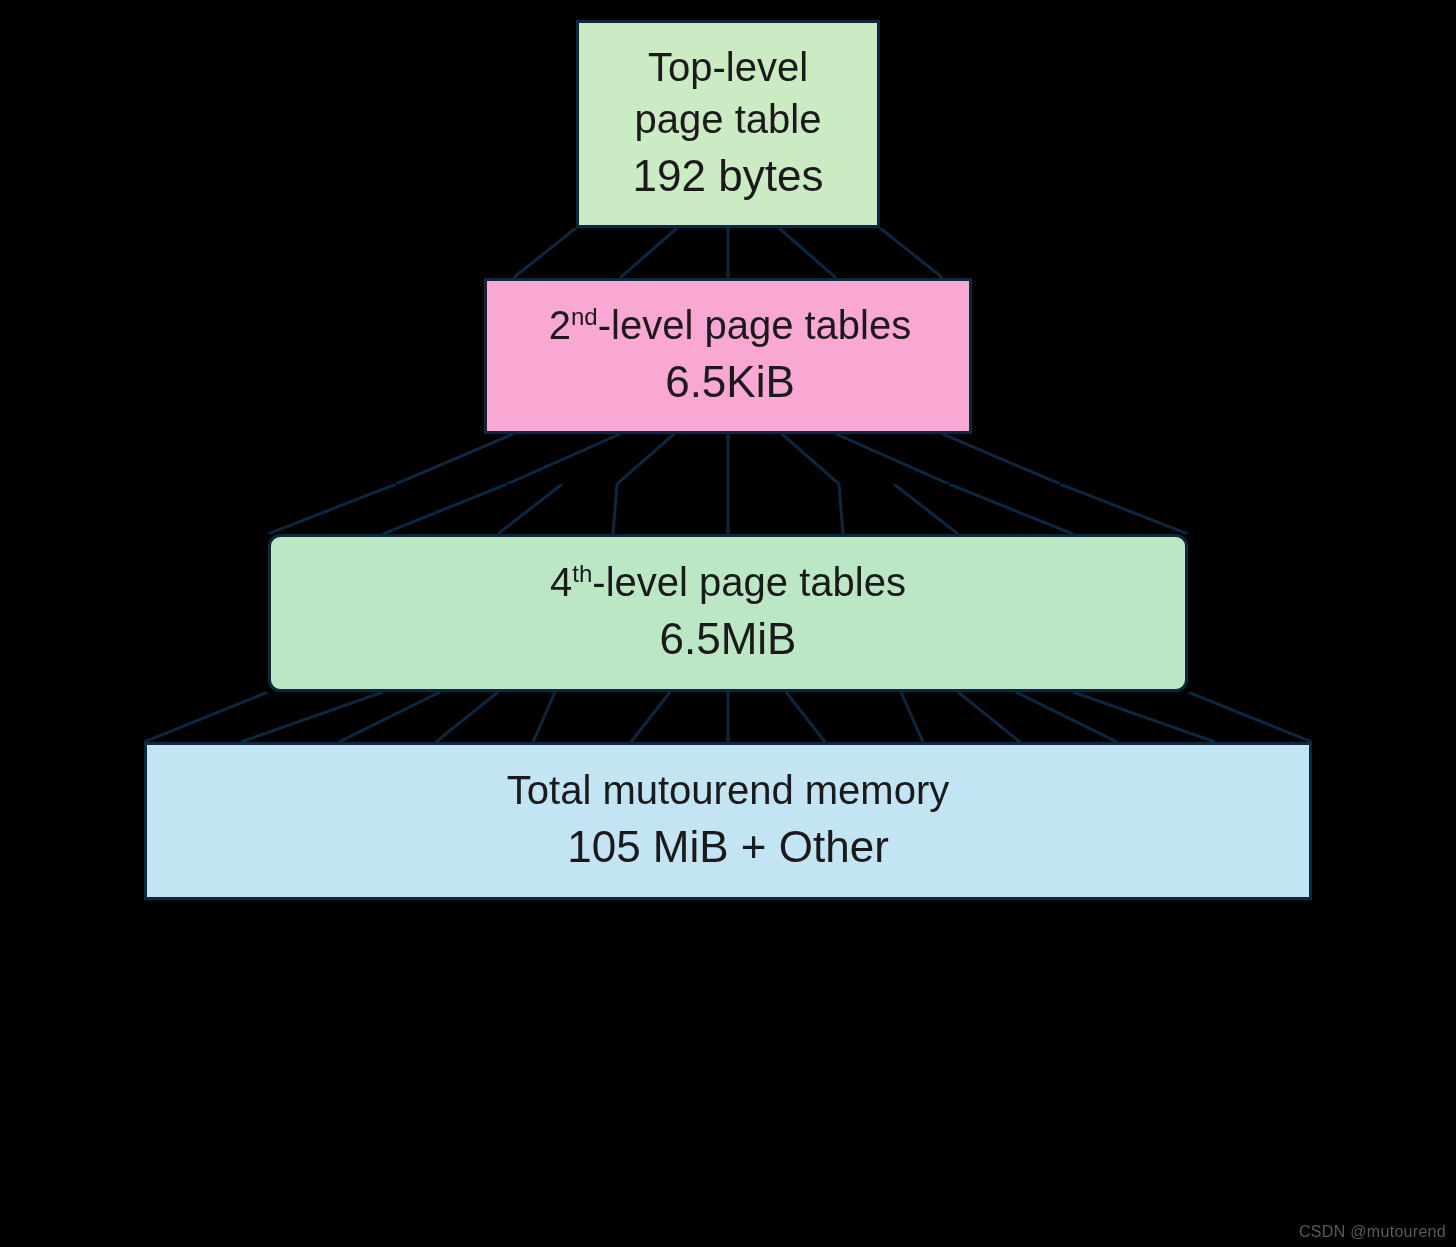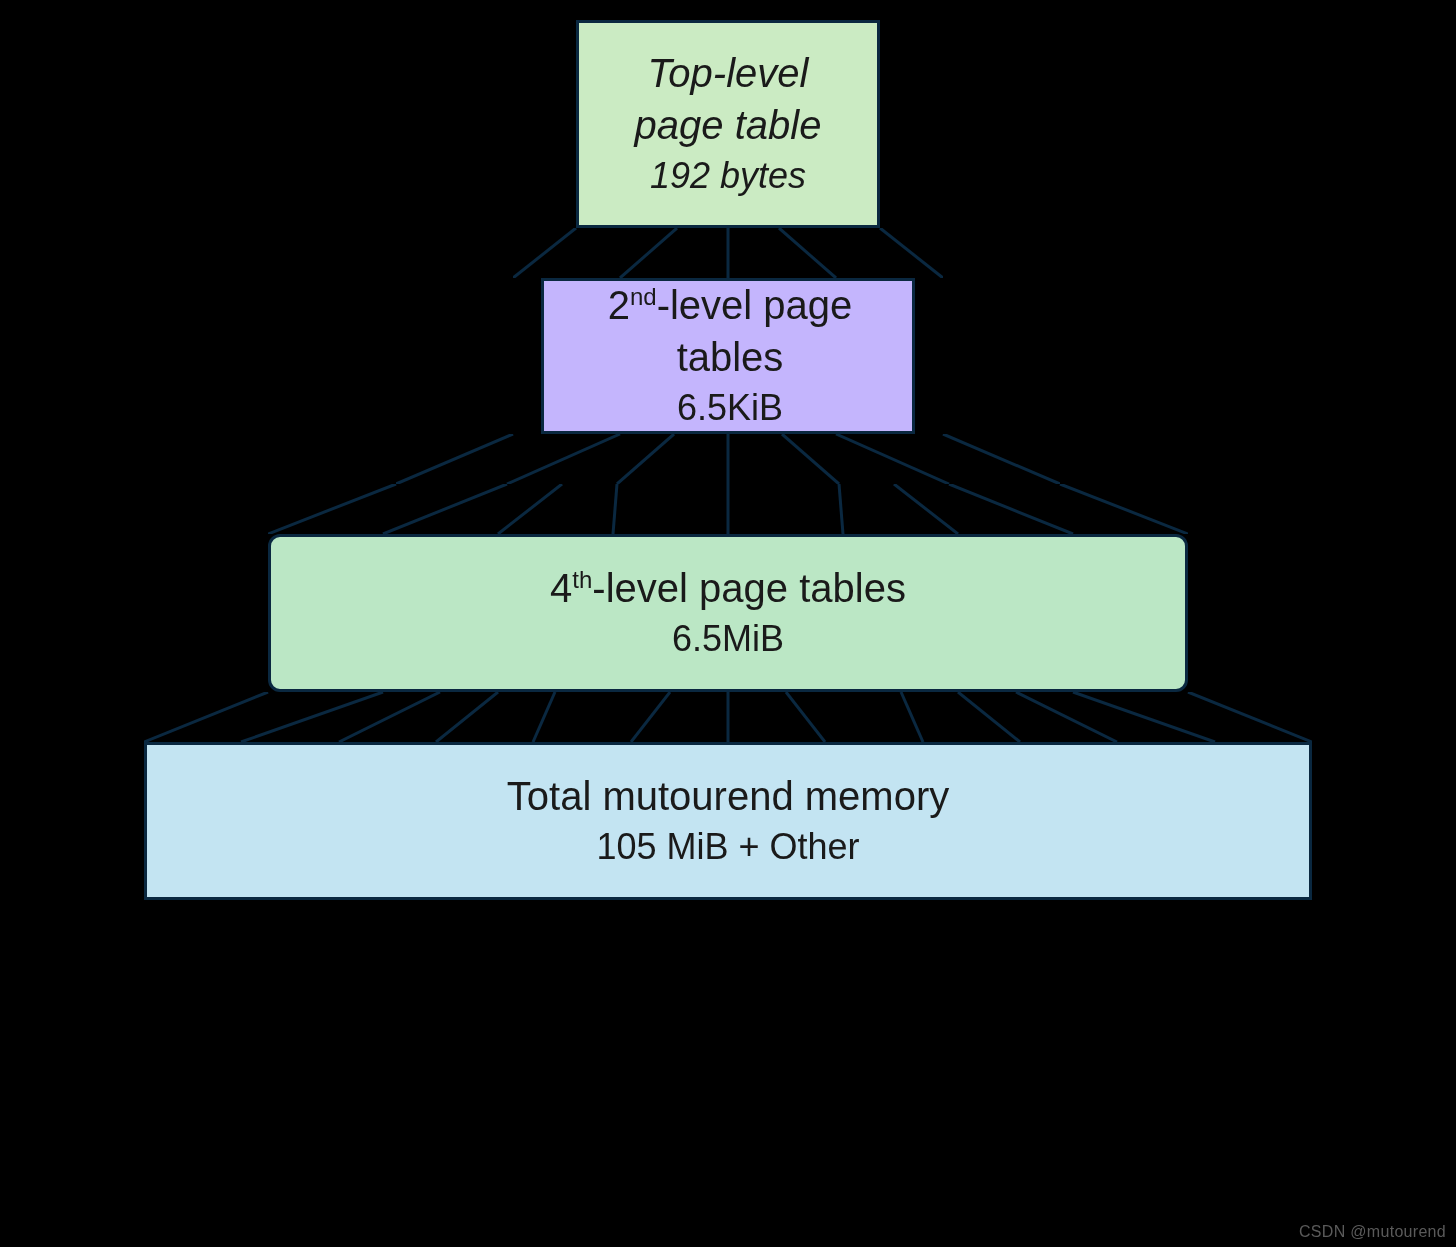--- a/index.html
+++ b/index.html
@@ -31,38 +31,37 @@
       justify-content: center;
       color: #1a1a1a;
       text-align: center;
       padding: 12px 20px;
     }
     .box .title {
       font-size: 40px;
       line-height: 1.3;
     }
     .box .size {
-      font-size: 36px;
+      font-size: 44px;
       line-height: 1.4;
     }
     sup {
       font-size: 0.6em;
       vertical-align: super;
       line-height: 0;
     }
     .level1 {
       width: 304px;
       height: 208px;
       background: #cbebc3;
-      font-style: italic;
     }
     .level2 {
-      width: 374px;
+      width: 488px;
       height: 156px;
-      background: #c4b5fd;
+      background: #f9a8d4;
       padding-left: 24px;
     }
     .level3 {
       width: 664px;
       height: 156px;
       background: #f9dfc6;
     }
     .level4 {
       width: 920px;
       height: 158px;

